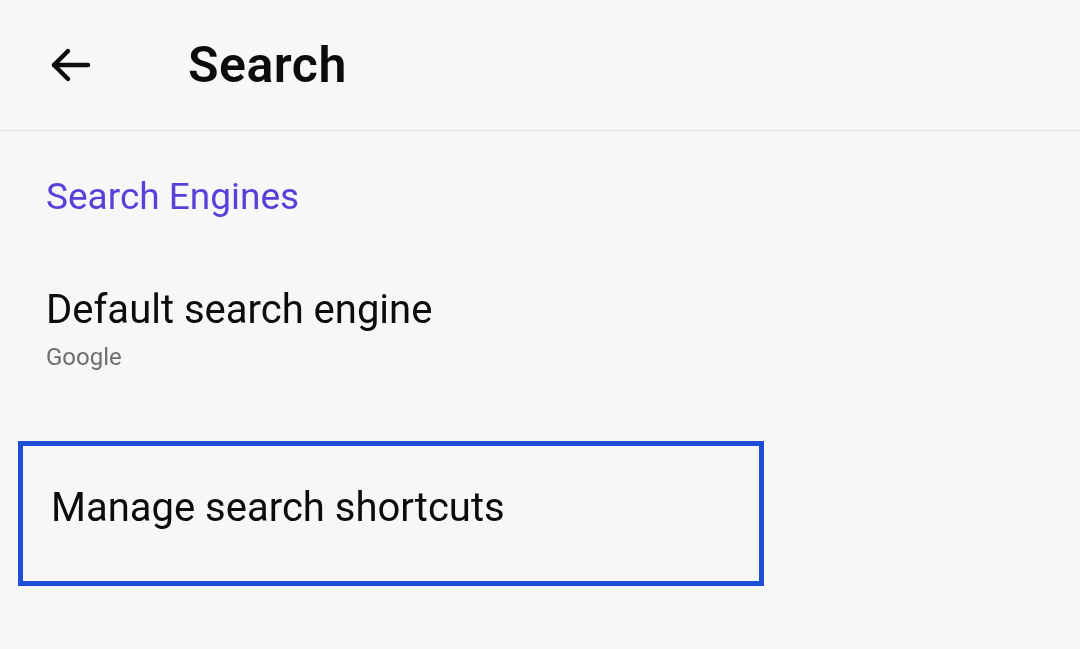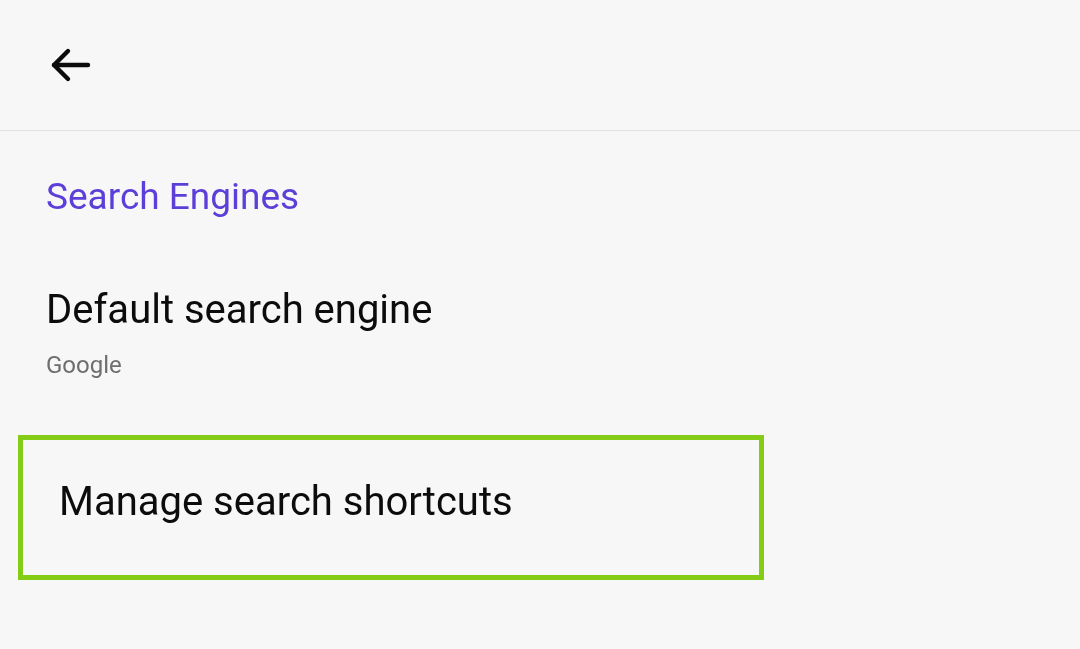--- a/index.html
+++ b/index.html
@@ -51,48 +51,49 @@
       color: #5c3fd8;
     }
     .list-item {
       padding: 42px 46px 42px 46px;
       cursor: pointer;
     }
     .list-item-title {
       font-size: 40px;
       font-weight: 400;
       color: #0c0c0c;
-      margin-bottom: 18px;
+      margin-bottom: 10px;
     }
     .list-item-subtitle {
       font-size: 24px;
       font-weight: 400;
       color: #6e6e6e;
     }
     .highlighted {
-      border: 5px solid #84cc16;
+      border: 5px solid #1d4ed8;
       margin-left: 18px;
       margin-right: 316px;
-      padding: 38px 28px 38px 36px;
-      margin-top: 14px;
+      padding: 38px 28px 38px 28px;
+      margin-top: 28px;
     }
     .highlighted .list-item-title {
       margin-bottom: 12px;
     }
   </style>
 </head>
 <body>
 
 <div class="header">
   <div class="back-arrow">
     <svg viewBox="0 0 24 24" fill="none" stroke="#0c0c0c" stroke-width="2.2" stroke-linecap="round" stroke-linejoin="round">
       <line x1="21" y1="12" x2="4" y2="12"></line>
       <polyline points="11 19 4 12 11 5"></polyline>
     </svg>
   </div>
+  <div class="header-title">Search</div>
 </div>
 
 <div class="content">
   <div class="section-header">Search Engines</div>
 
   <div class="list-item">
     <div class="list-item-title">Default search engine</div>
     <div class="list-item-subtitle">Google</div>
   </div>
 

